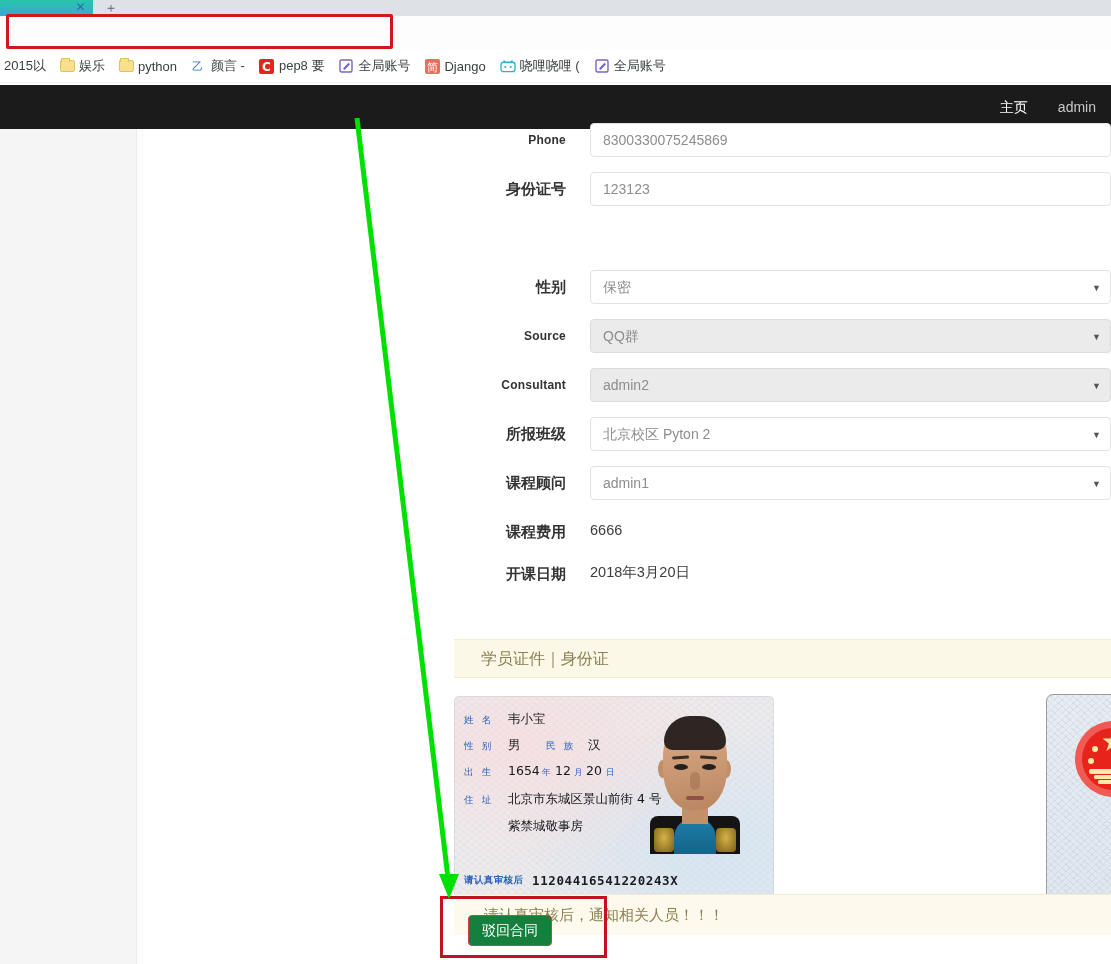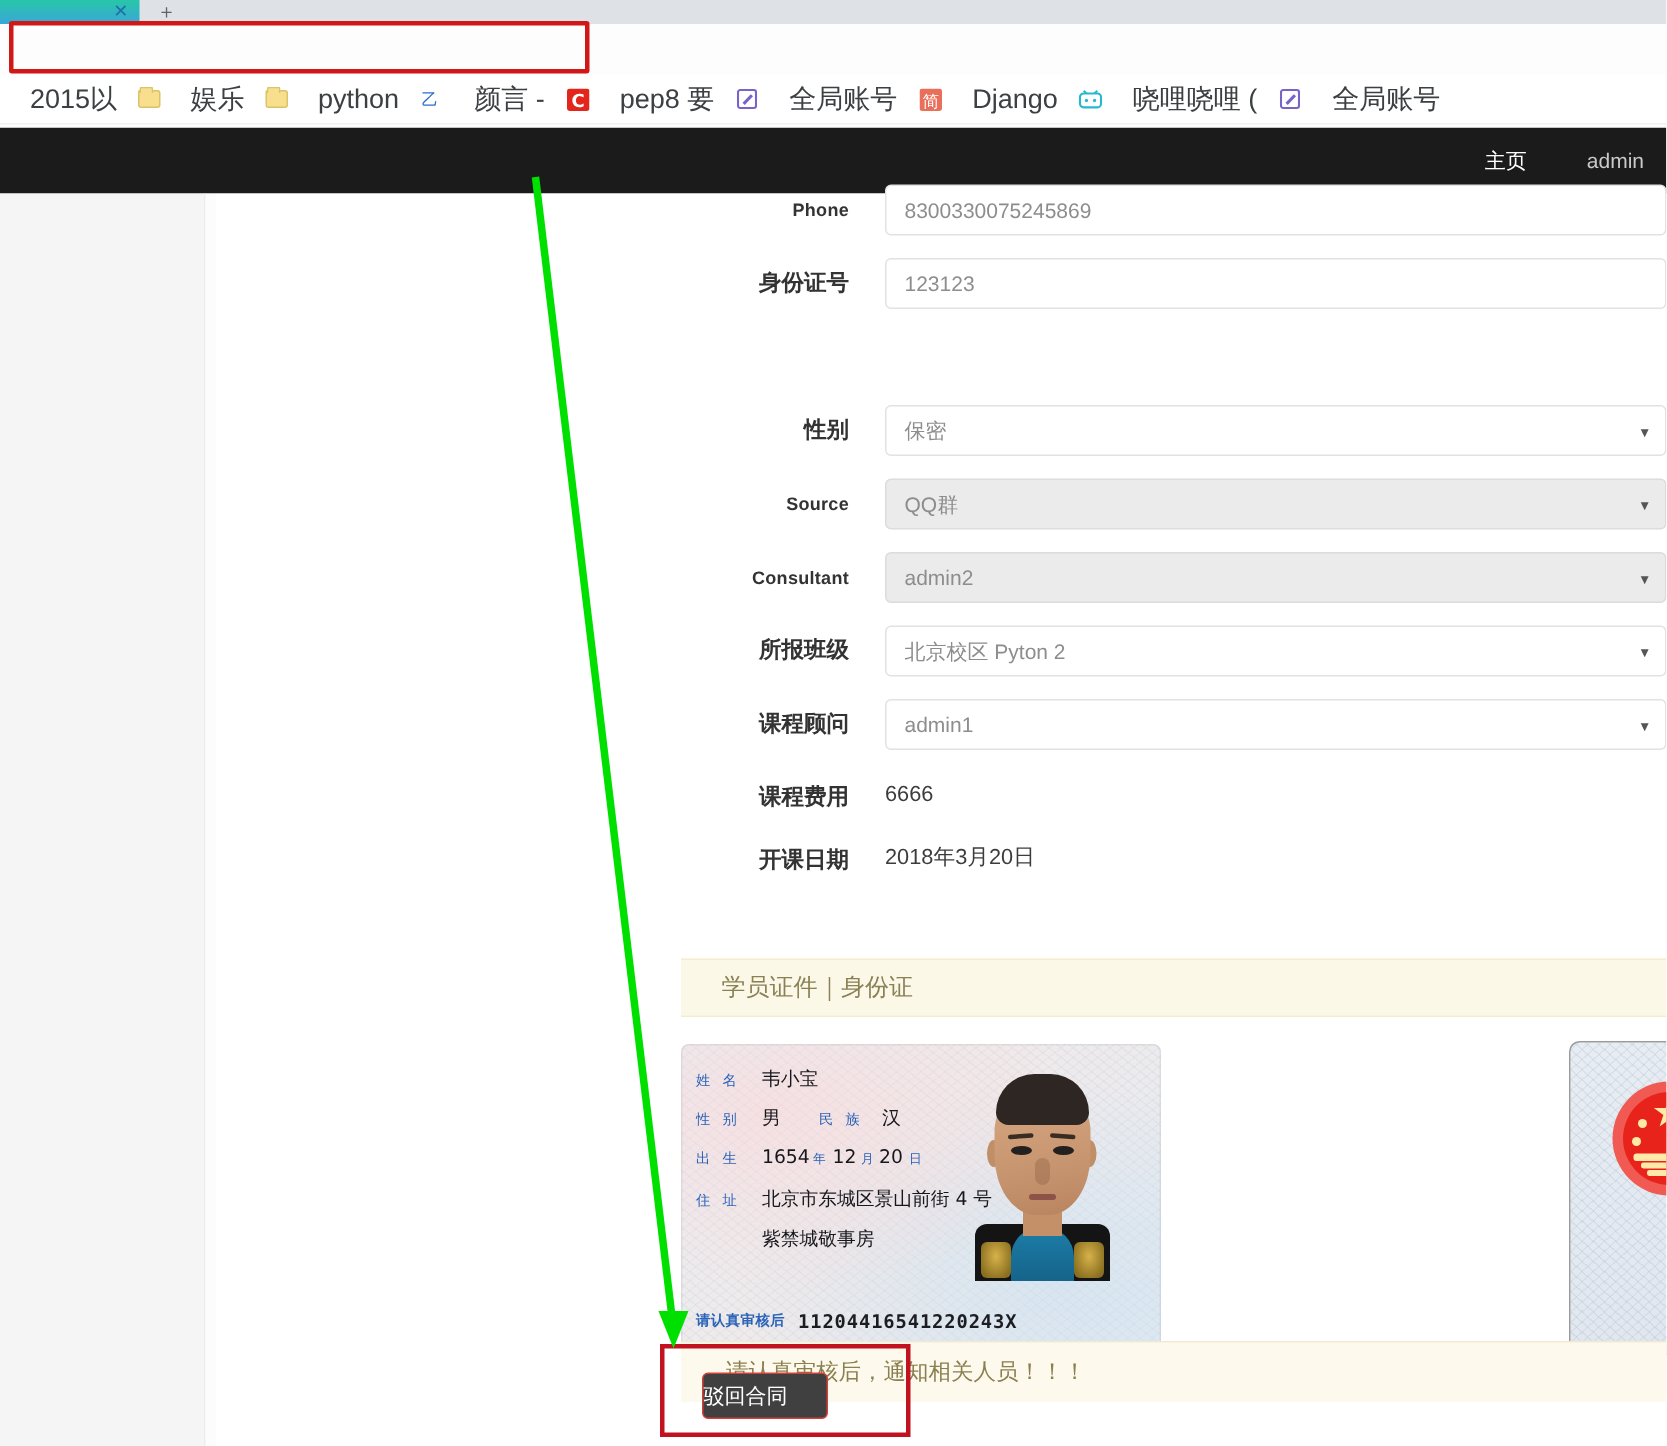--- a/index.html
+++ b/index.html
@@ -49,40 +49,40 @@
     white-space: nowrap; letter-spacing: 0.1px;
   }
   #url-text b { color: #202124; font-weight: 700; }
 
   #bookmarks-bar {
     position: absolute; left: 0; top: 50px; width: 1111px; height: 33px;
     background: #fff; display: flex; align-items: center; padding-left: 0px;
     border-bottom: 1px solid #f1f1f1;
   }
   .bookmark { display: flex; align-items: center; height: 22px; margin-right: 6px; padding: 0 4px; white-space: nowrap; }
-  .bookmark .bm-label { font-size: 18px; color: #3c4043; margin-left: 16px; }
+  .bookmark .bm-label { font-size: 13px; color: #3c4043; }
   .bm-folder-icon {
     width: 15px; height: 12px; margin-right: 4px; flex: 0 0 auto;
     background: #f7df8e; border: 1px solid #dcc368; border-radius: 1px 2px 2px 2px;
     position: relative;
   }
   .bm-folder-icon:before {
     content: ""; position: absolute; left: 0; top: -3px; width: 7px; height: 3px;
     background: #f7df8e; border: 1px solid #dcc368; border-bottom: none; border-radius: 1px 1px 0 0;
   }
   .bm-ico { width: 16px; height: 16px; margin-right: 4px; flex: 0 0 auto; display: flex; align-items: center; justify-content: center; }
 
   
   #page { position: absolute; left: 0; top: 85px; width: 1111px; height: 879px; background: #fff; overflow: hidden; }
 
   #topnav {
     position: absolute; left: 0; top: 0; width: 1111px; height: 44px;
     background: #1b1b1b; color: #9d9d9d;
   }
-  #topnav-links { position: absolute; right: 0; top: 0; height: 44px; display: flex; align-items: center; gap: 10px; }
+  #topnav-links { position: absolute; right: 0; top: 0; height: 44px; display: flex; align-items: center; }
   .nav-link { color: #c9c9c9; font-size: 14px; padding: 0 15px; line-height: 44px; white-space: nowrap; }
   #nav-link-home { color: #ffffff; }
 
   #left-gutter {
     position: absolute; left: 0; top: 44px; width: 137px; height: 835px;
     background: #f5f5f5; border-right: 1px solid #ececec;
   }
   #gutter-divider { position: absolute; left: 137px; top: 44px; width: 7px; height: 835px; background: #fcfcfc; }
 
   #content-pane { position: absolute; left: 144px; top: 44px; width: 967px; height: 835px; background: #fff; }
@@ -195,22 +195,22 @@
       repeating-linear-gradient(-42deg, rgba(178,192,210,0.24) 0px, rgba(178,192,210,0.24) 1px, rgba(255,255,255,0) 1px, rgba(255,255,255,0) 5px),
       linear-gradient(160deg,#e8edf3 0%,#dfe6ee 100%);
   }
   #emblem {
     position: absolute; left: 18px; top: 22px; width: 96px; height: 88px;
   }
 
   
   #reject-button {
     position: absolute; left: 468px; top: 915px; width: 84px; height: 31px;
-    background: #404040; border: 1px solid #d43f3a; border-radius: 4px;
-    color: #fff; font-size: 14px; line-height: 29px; text-align: left;
+    background: #15803d; border: 1px solid #d43f3a; border-radius: 4px;
+    color: #fff; font-size: 14px; line-height: 29px; text-align: center;
     z-index: 12;
   }
   #reject-highlight {
     position: absolute; left: 440px; top: 896px; width: 167px; height: 62px;
     border: 3px solid #c1121f; z-index: 11; pointer-events: none;
   }
 
   
   #annotation-arrow { position: absolute; left: 0; top: 0; width: 1111px; height: 964px; pointer-events: none; z-index: 25; }
 </style>

